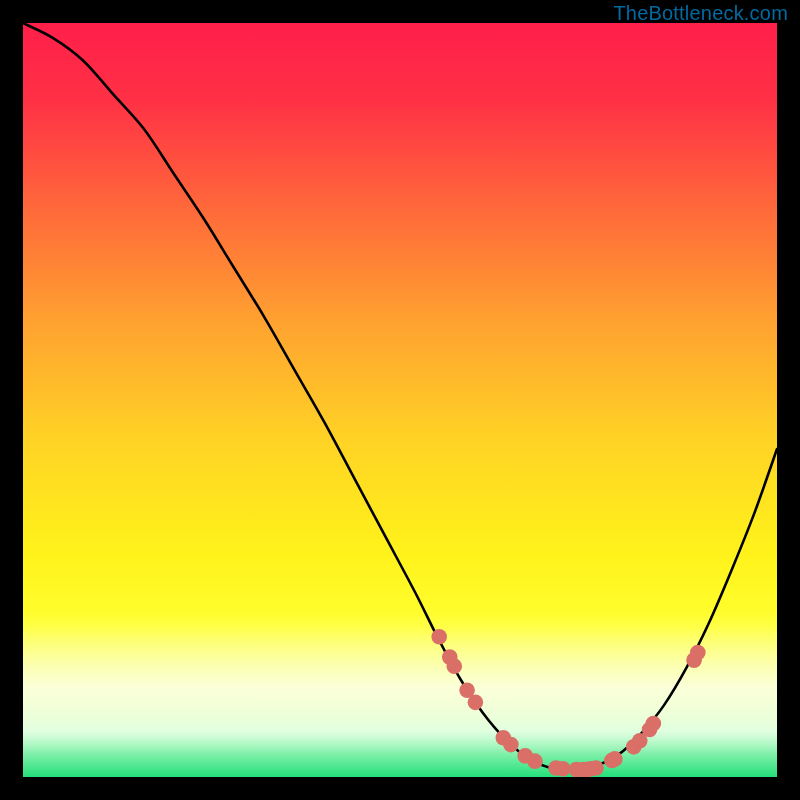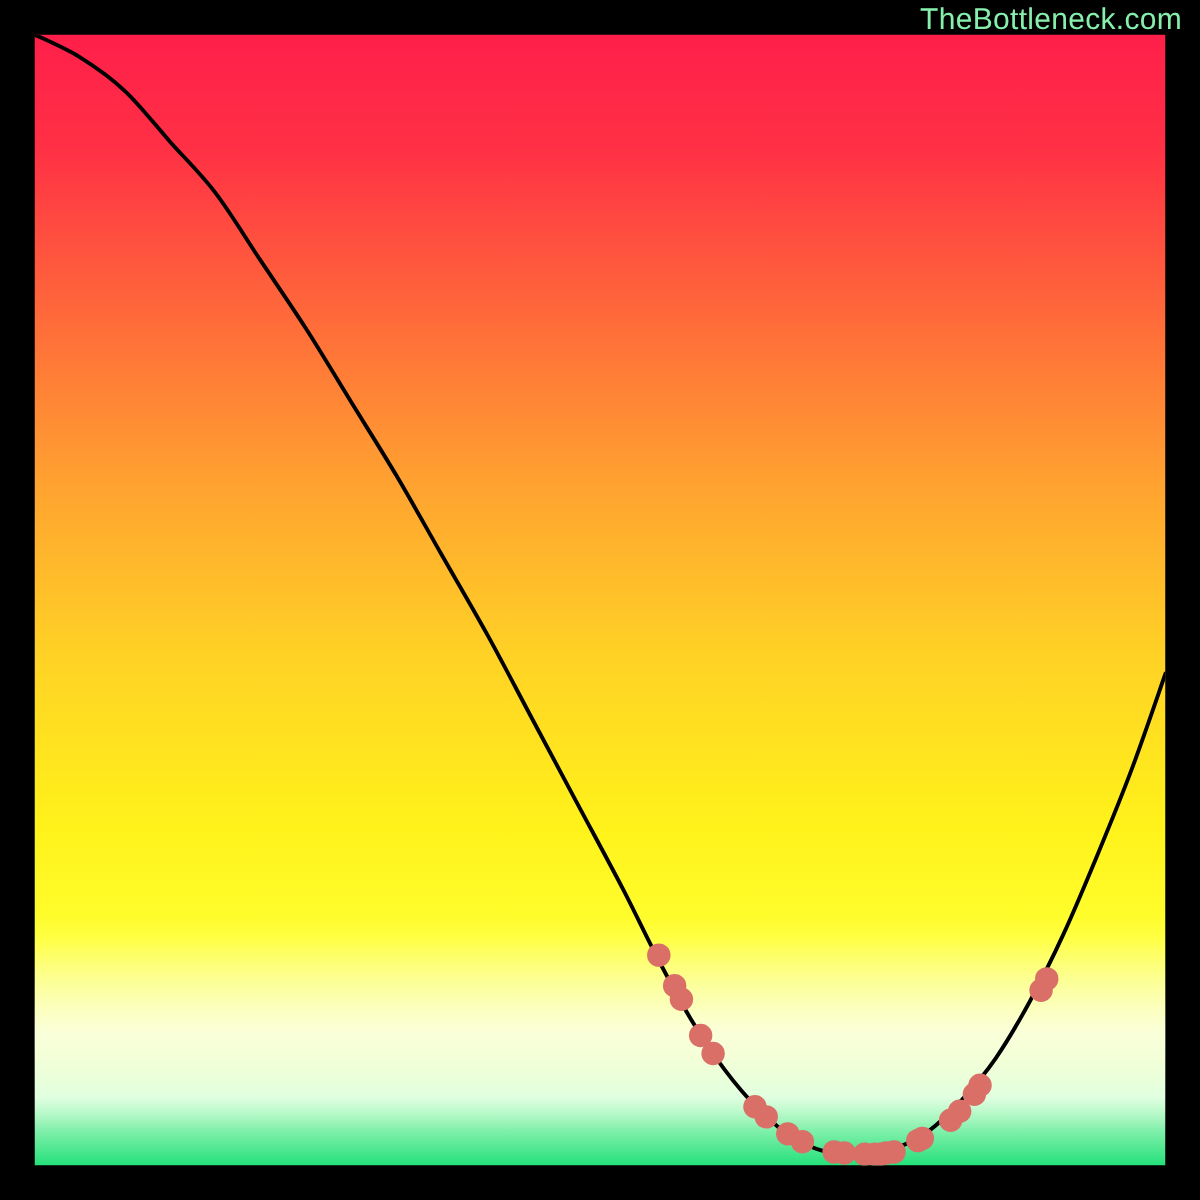--- a/index.html
+++ b/index.html
@@ -16,21 +16,21 @@
     top: 23px;
     left: 23px;
     width: 754px;
     height: 754px;
     background: #000;
   }
   .watermark {
     position: absolute;
     top: 2px;
     right: 12px;
-    color: #86efac;
+    color: #0369a1;
     font-size: 20px;
     font-weight: 500;
     letter-spacing: 0.2px;
     z-index: 10;
     pointer-events: none;
   }
   svg {
     display: block;
   }
 </style>

